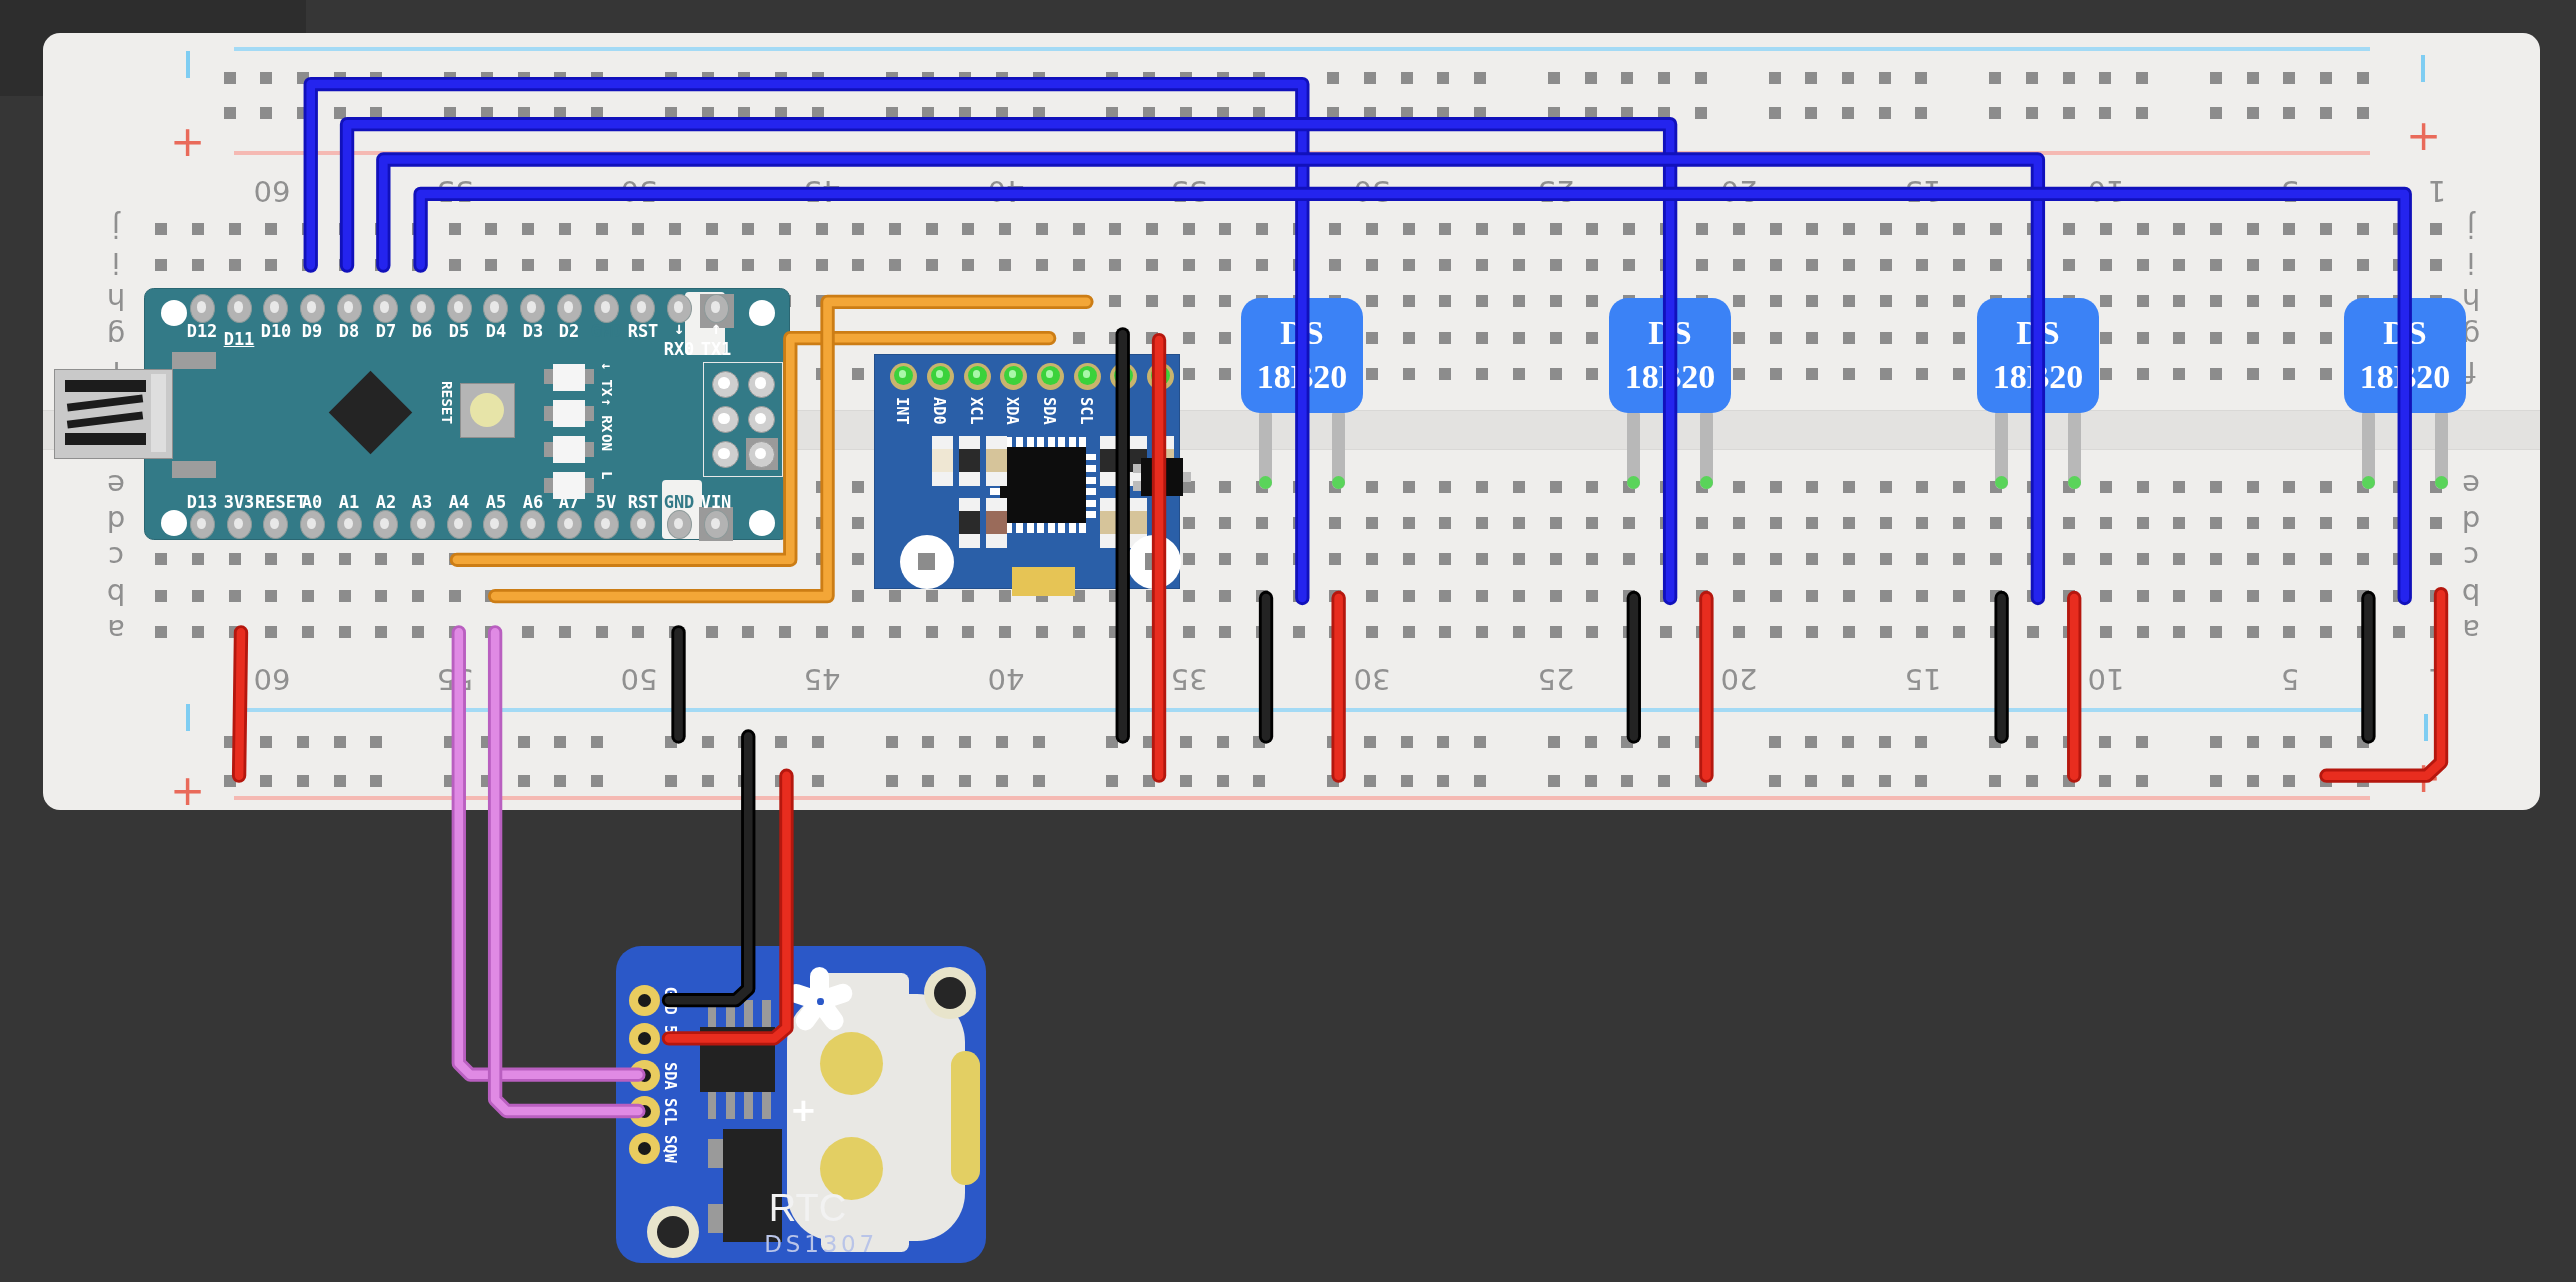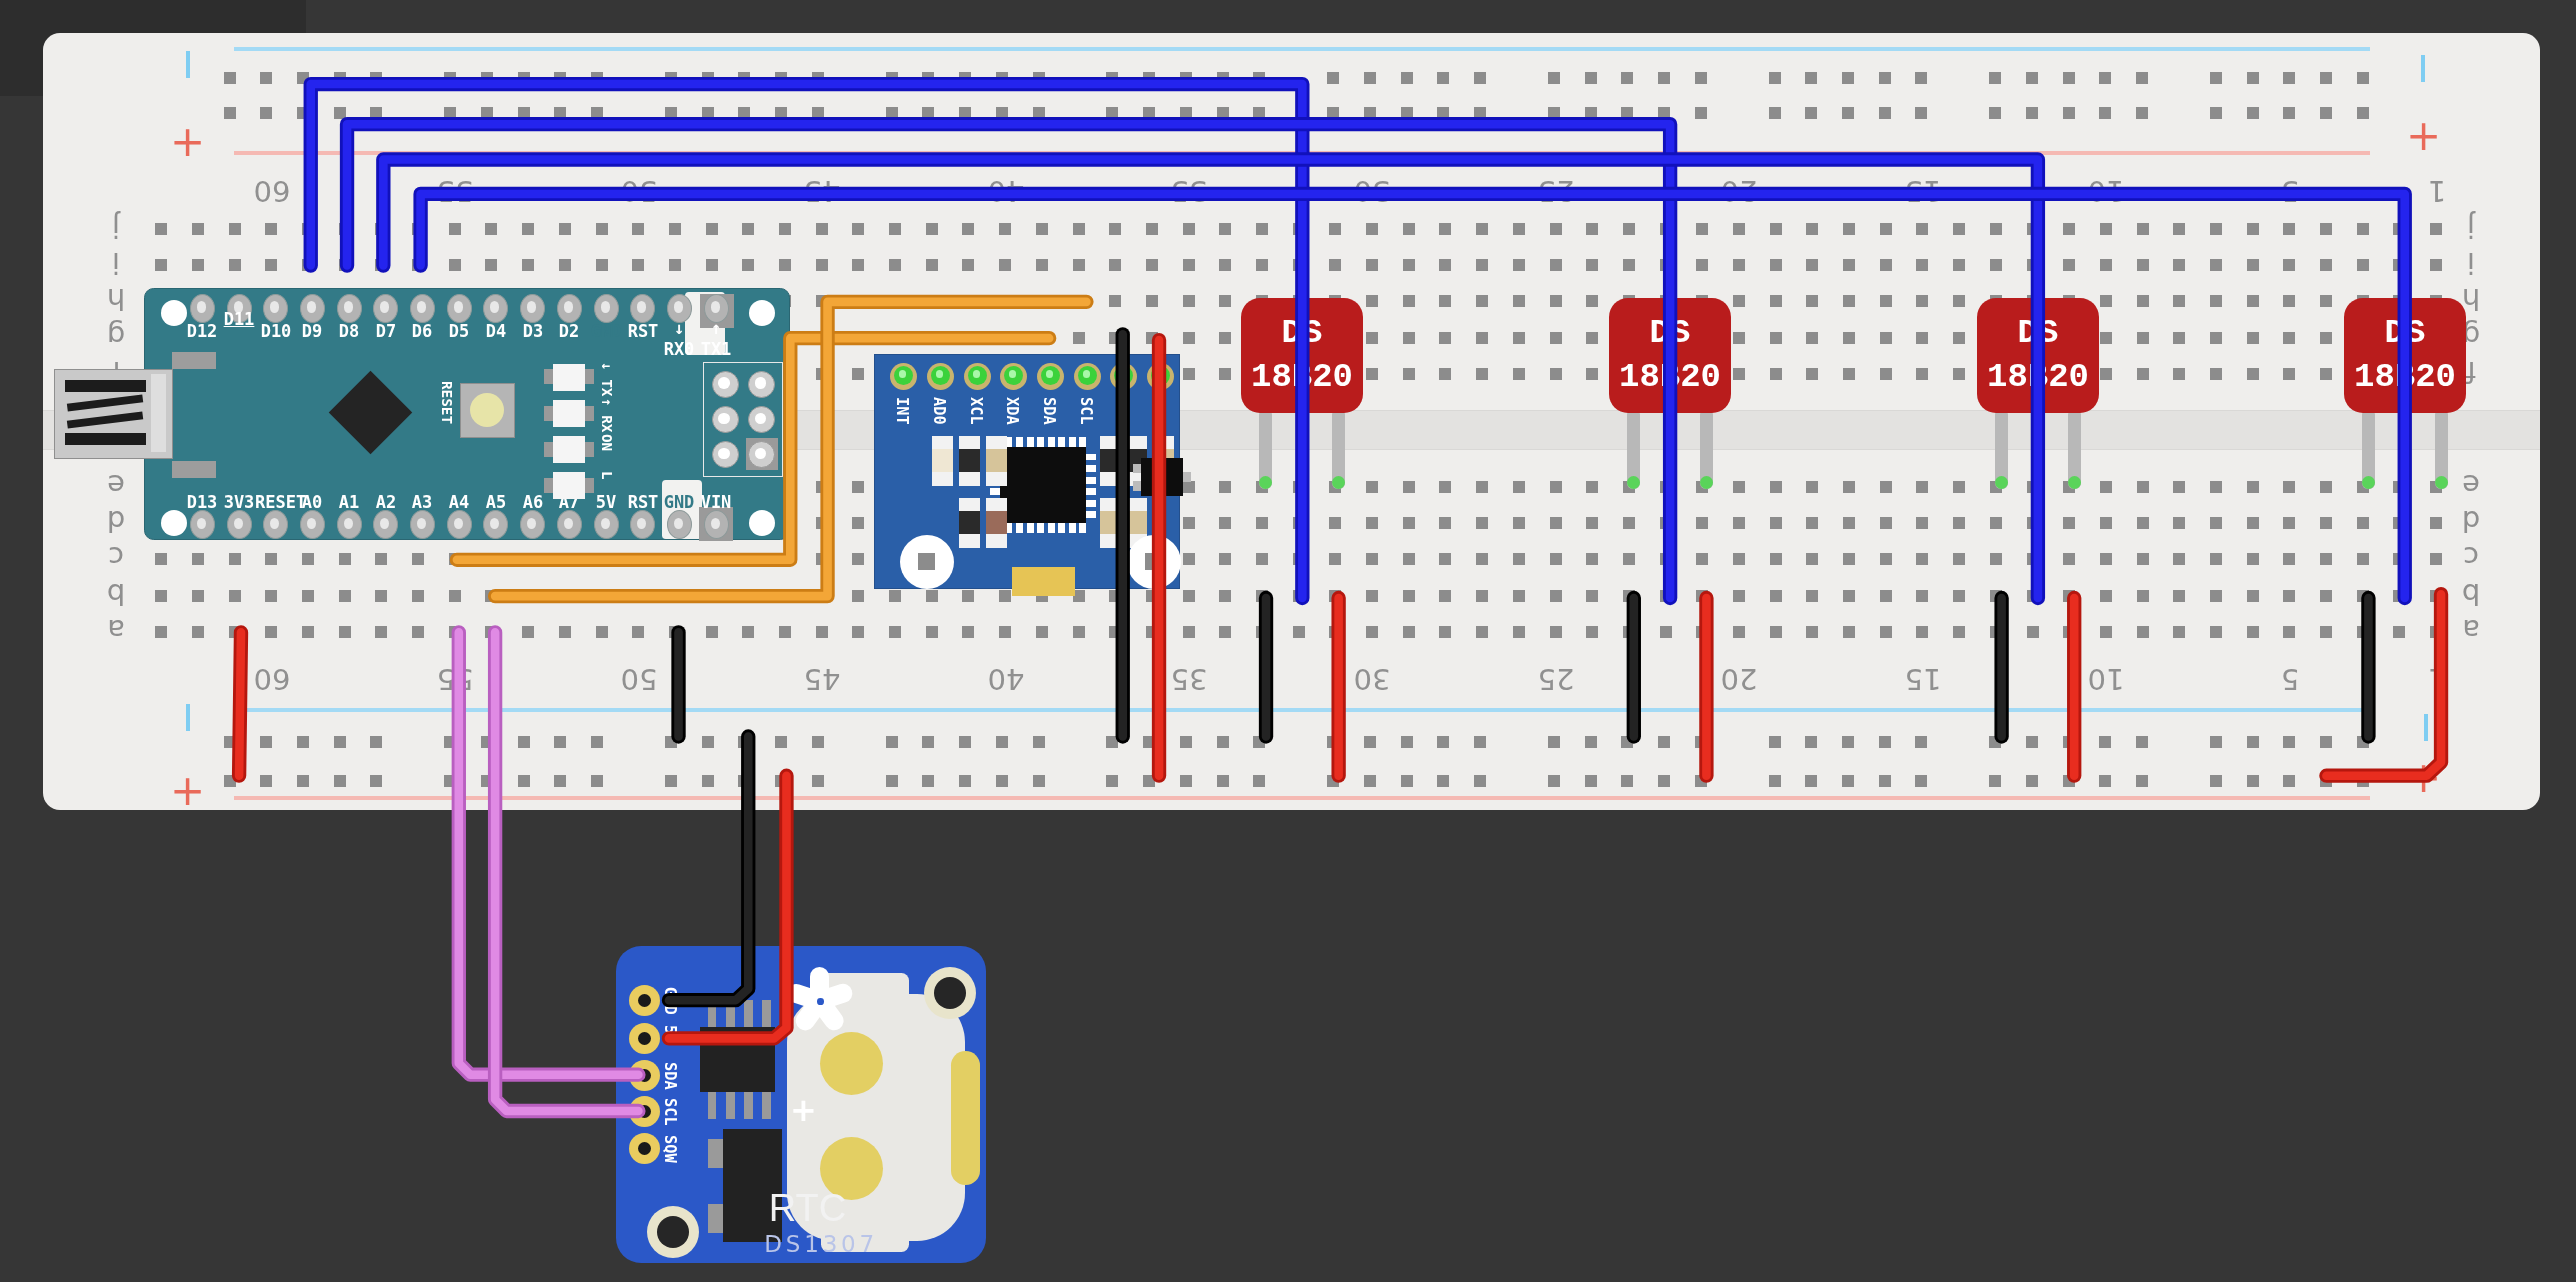--- a/index.html
+++ b/index.html
@@ -15,22 +15,22 @@
   .num{width:86px;text-align:center;font-size:29px;color:#909090;
        transform:rotate(180deg);}
   .letter{width:38px;text-align:center;font-size:29px;color:#8f8f8f;
           transform:rotate(180deg);}
   .tick{width:3.8px;height:27px;background:#7fcdf2;}
   .plus{font-size:42px;font-weight:400;color:#e96a5a;line-height:29px;}
   .mono{font-family:"DejaVu Sans Mono",monospace;font-weight:bold;}
   .pinlabel{color:#fff;font-size:17px;text-align:center;width:42px;}
   .vlabel{transform-origin:left top;transform:rotate(90deg);white-space:nowrap;
           color:#fff;font-size:15.3px;}
-  .sensor{background:#b91c1c;border-radius:19px;width:122px;height:115px;
-          color:#fff;text-align:center;font-family:Liberation Mono, monospace;}
+  .sensor{background:#3b82f6;border-radius:19px;width:122px;height:115px;
+          color:#fff;text-align:center;font-family:Liberation Serif, serif;}
   .sensor div{font-size:34px;font-weight:bold;line-height:44px;}
   .leg{width:13.4px;background:#b8b8b8;border-radius:5.7px;}
   .legtip{width:13.4px;height:13.4px;background:#5ad45a;border-radius:6.7px;}
   svg{position:absolute;left:0;top:0;pointer-events:none;}
 </style>
 </head>
 <body>
 
 <div id="stage">
   <div id="corner-patch" class="abs"></div>
@@ -935,21 +935,21 @@
         <div class="abs" style="left: 555px; top: 4.8px; width: 34px; height: 34px; background: rgb(154, 154, 154);"></div>
         <div class="abs" style="left: 517px; top: 191px; width: 40px; height: 59px; background: rgb(242, 242, 240); border-radius: 3.8px;"></div>
         <div class="abs" style="left: 554px; top: 218px; width: 34px; height: 34px; background: rgb(154, 154, 154);"></div>
         <div class="abs" style="left: 45px; top: 4.8px; width: 25px; height: 29px; border-radius: 50%; background: rgb(179, 179, 179); border: 1.9px solid rgb(141, 154, 154); box-sizing: border-box;">
           <div class="abs" style="left: 5.7px; top: 6.7px; width: 9.6px; height: 11.5px; border-radius: 50%; background: rgb(232, 232, 232);"></div>
         </div>
         <div class="abs mono pinlabel" style="left: 36px; top: 32px;">D12</div>
         <div class="abs" style="left: 82px; top: 4.8px; width: 25px; height: 29px; border-radius: 50%; background: rgb(179, 179, 179); border: 1.9px solid rgb(141, 154, 154); box-sizing: border-box;">
           <div class="abs" style="left: 5.7px; top: 6.7px; width: 9.6px; height: 11.5px; border-radius: 50%; background: rgb(232, 232, 232);"></div>
         </div>
-        <div class="abs mono pinlabel" style="left: 73px; top: 20px; text-decoration: underline;">D11</div>
+        <div class="abs mono pinlabel" style="left: 73px; top: 40px; text-decoration: underline;">D11</div>
         <div class="abs" style="left: 118px; top: 4.8px; width: 25px; height: 29px; border-radius: 50%; background: rgb(179, 179, 179); border: 1.9px solid rgb(141, 154, 154); box-sizing: border-box;">
           <div class="abs" style="left: 5.7px; top: 6.7px; width: 9.6px; height: 11.5px; border-radius: 50%; background: rgb(232, 232, 232);"></div>
         </div>
         <div class="abs mono pinlabel" style="left: 110px; top: 32px;">D10</div>
         <div class="abs" style="left: 155px; top: 4.8px; width: 25px; height: 29px; border-radius: 50%; background: rgb(179, 179, 179); border: 1.9px solid rgb(141, 154, 154); box-sizing: border-box;">
           <div class="abs" style="left: 5.7px; top: 6.7px; width: 9.6px; height: 11.5px; border-radius: 50%; background: rgb(232, 232, 232);"></div>
         </div>
         <div class="abs mono pinlabel" style="left: 146px; top: 32px;">D9</div>
         <div class="abs" style="left: 192px; top: 4.8px; width: 25px; height: 29px; border-radius: 50%; background: rgb(179, 179, 179); border: 1.9px solid rgb(141, 154, 154); box-sizing: border-box;">
           <div class="abs" style="left: 5.7px; top: 6.7px; width: 9.6px; height: 11.5px; border-radius: 50%; background: rgb(232, 232, 232);"></div>

